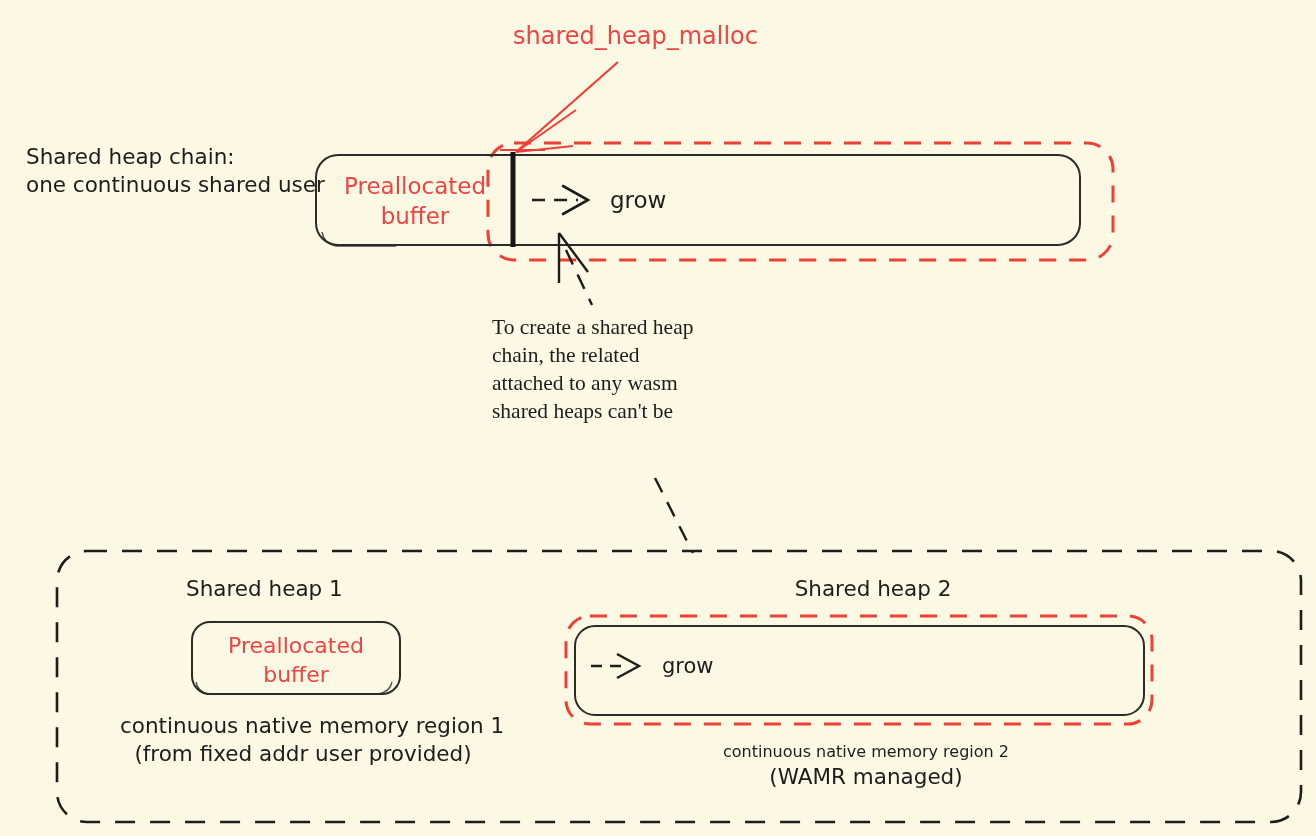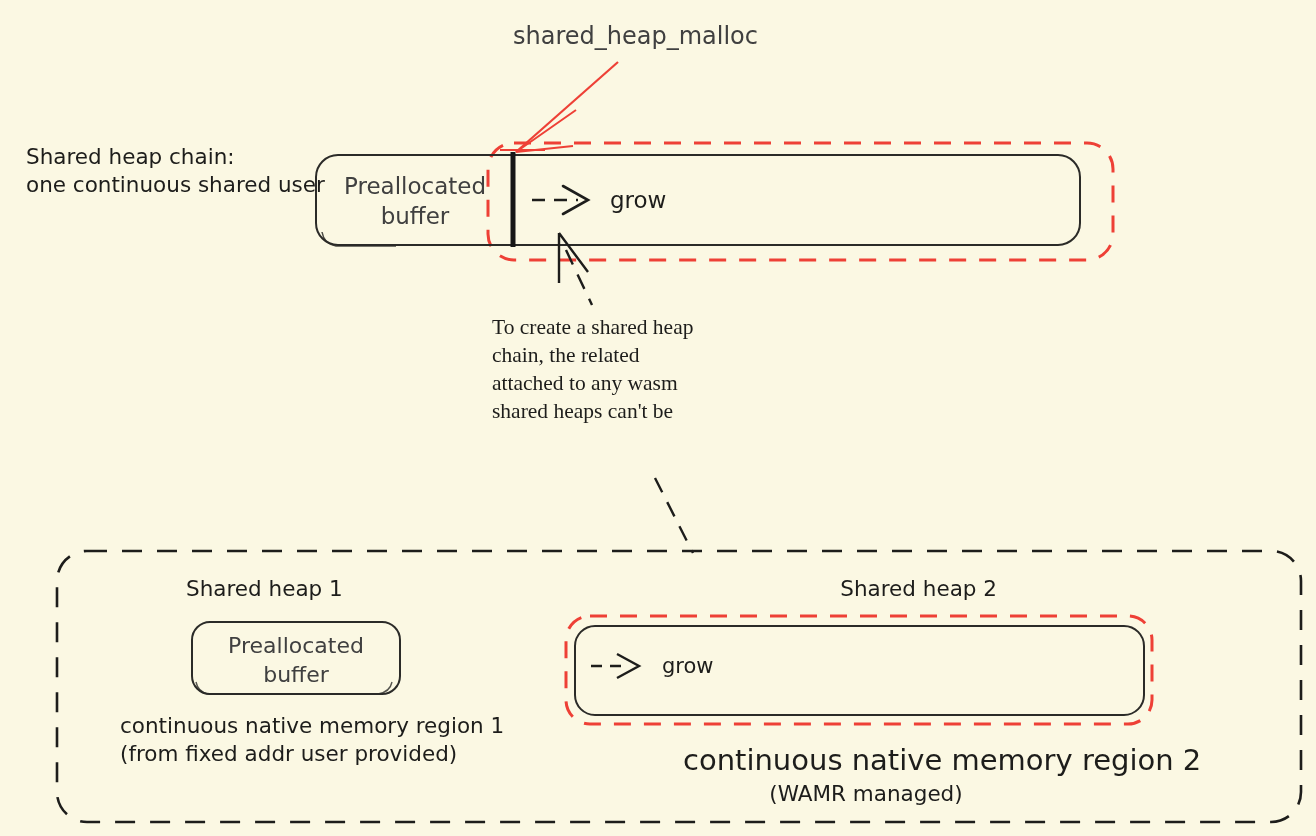--- a/index.html
+++ b/index.html
@@ -7,21 +7,21 @@
     width:1316px;height:836px;
     background:#fbf8e3;
     font-family:"DejaVu Sans","Liberation Sans",sans-serif;
     overflow:hidden;
     position:relative;
   }
   #stage{position:absolute;left:0;top:0;width:1316px;height:836px;}
   svg.layer{position:absolute;left:0;top:0;width:1316px;height:836px;overflow:visible;}
   .txt{position:absolute;white-space:pre;line-height:1.30;}
   .blk{color:#1d1d1b;margin-left:14px;}
-  .red{color:#404040;}
+  .red{color:#ef4444;}
 </style>
 </head>
 <body>
 
 <div id="stage">
 
   <svg class="layer" viewBox="0 0 1316 836">
 
     <rect x="488" y="143" width="625" height="117" rx="26" ry="26" fill="none" stroke="#ee4036" stroke-width="3" stroke-dasharray="17 13" stroke-linecap="butt"></rect>
 
@@ -81,27 +81,27 @@
     <div class="txt blk" style="position:static;font-size:21.5px;">shared heaps can't be</div>
   </div>
 
   <div class="txt blk" style="left:172px;top:575px;width:248px;font-size:21.5px;">Shared heap 1</div>
 
   <div style="position:absolute;left:196px;top:632px;width:200px;text-align:center;">
     <div class="txt red" style="position:static;font-size:22px;">Preallocated</div>
     <div class="txt red" style="position:static;font-size:22px;">buffer</div>
   </div>
 
-  <div style="position:absolute;left:106px;top:712px;width:380px;text-align:left;">
+  <div style="position:absolute;left:106px;top:712px;width:380px;text-align:center;">
     <div class="txt blk" style="position:static;font-size:21.5px;">continuous native memory region 1</div>
     <div class="txt blk" style="position:static;font-size:21.5px;">(from fixed addr user provided)</div>
   </div>
 
-  <div class="txt blk" style="left:735px;top:575px;width:248px;text-align:right;font-size:21.5px;">Shared heap 2</div>
+  <div class="txt blk" style="left:735px;top:575px;width:248px;text-align:center;font-size:21.5px;">Shared heap 2</div>
 
   <div class="txt blk" style="left:648px;top:653px;font-size:21px;">grow</div>
 
   <div style="position:absolute;left:669px;top:742px;width:380px;text-align:center;">
-    <div class="txt blk" style="position:static;font-size:29px;">continuous native memory region 2</div>
+    <div class="txt blk" style="position:static;font-size:16px;">continuous native memory region 2</div>
     <div class="txt blk" style="position:static;font-size:21.5px;">(WAMR managed)</div>
   </div>
 
 </div>
 
 </body></html>

